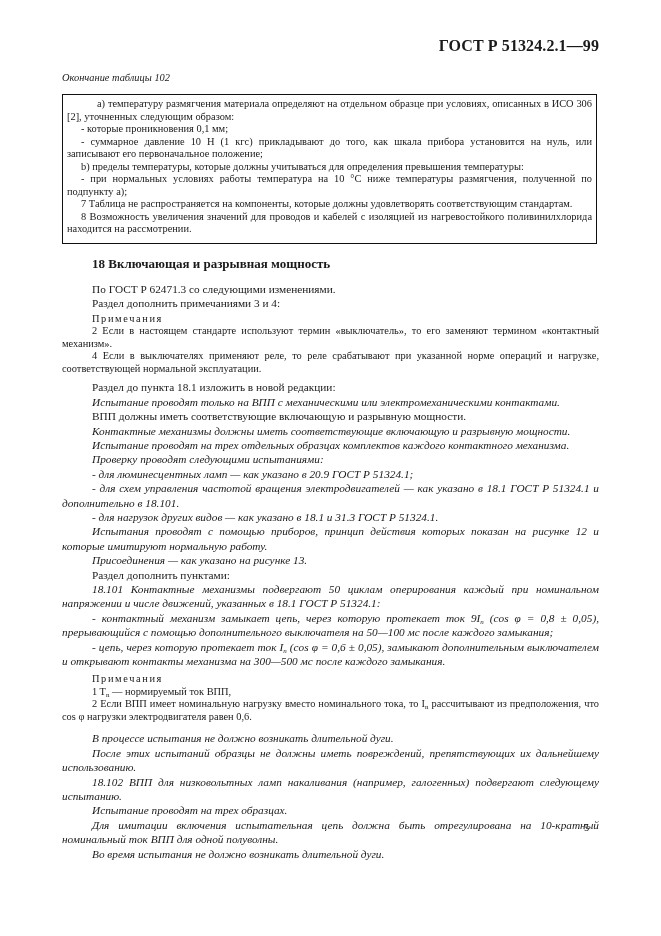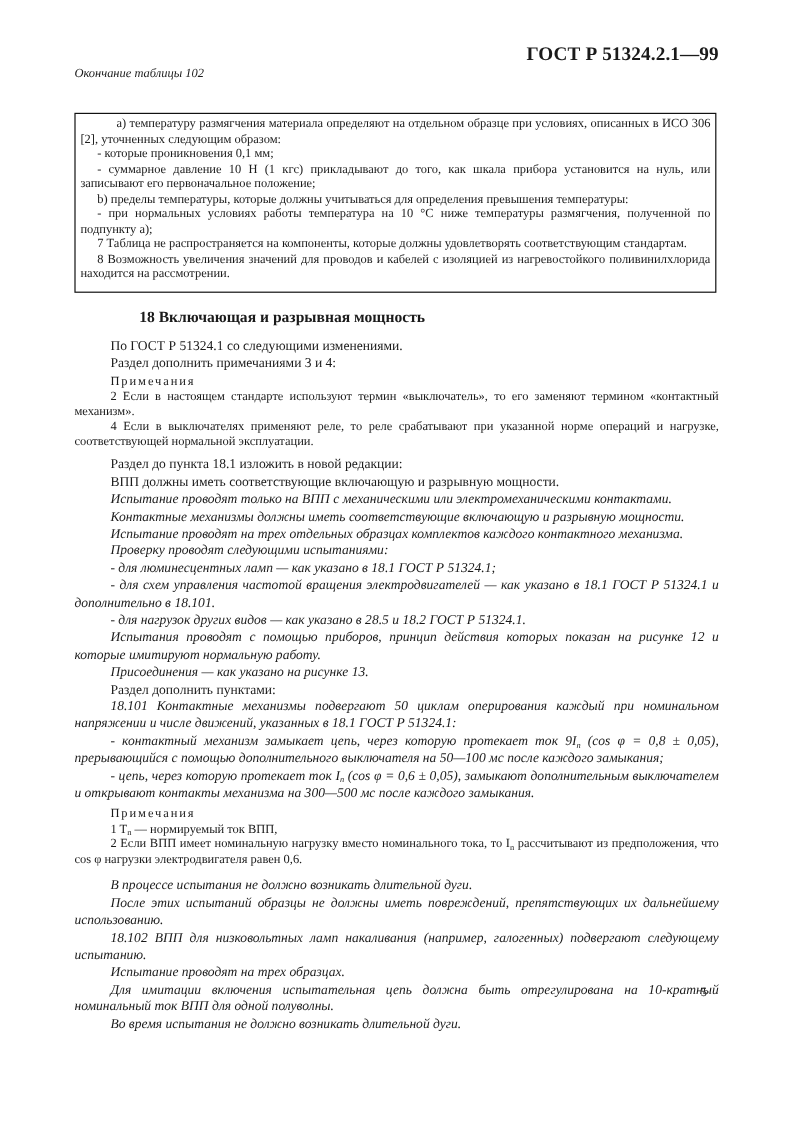--- a/index.html
+++ b/index.html
@@ -20,21 +20,21 @@
     .header {
       position: absolute;
       top: 40px;
       right: 62px;
       font-weight: bold;
       font-size: 16px;
       letter-spacing: 0.1px;
     }
     .table-caption {
       position: absolute;
-      top: 56px;
+      top: 72px;
       left: 62px;
       font-style: italic;
       font-size: 10.4px;
     }
     .table-box {
       position: absolute;
       top: 94px;
       left: 62px;
       width: 535px;
       height: 150px;
@@ -48,21 +48,20 @@
     }
     .ind { text-indent: 30px; }
     .ind2 { text-indent: 14px; }
     .section-heading {
       position: absolute;
       top: 258px;
       left: 92px;
       font-weight: bold;
       font-size: 13px;
       font-family: "Liberation Serif", "DejaVu Serif", serif;
-      margin-left: 24px;
     }
     .body {
       position: absolute;
       top: 282px;
       left: 62px;
       width: 537px;
       text-align: justify;
     }
     .big { font-size: 11.3px; line-height: 14.4px; }
     .it { font-style: italic; }
@@ -90,35 +89,35 @@
   <p class="ind2">- суммарное давление 10 Н (1 кгс) прикладывают до того, как шкала прибора установится на нуль, или записывают его первоначальное положение;</p>
   <p class="ind2">b) пределы температуры, которые должны учитываться для определения превышения температуры:</p>
   <p class="ind2">- при нормальных условиях работы температура на 10 °С ниже температуры размягчения, полученной по подпункту а);</p>
   <p class="ind2">7 Таблица не распространяется на компоненты, которые должны удовлетворять соответствующим стандартам.</p>
   <p class="ind2">8 Возможность увеличения значений для проводов и кабелей с изоляцией из нагревостойкого поливинилхлорида находится на рассмотрении.</p>
 </div>
 
 <div class="section-heading">18  Включающая и разрывная мощность</div>
 
 <div class="body">
-  <p class="big ind">По ГОСТ Р 51324.1 со следующими изменениями.</p>
+  <p class="big ind">По ГОСТ Р 62471.3 со следующими изменениями.</p>
   <p class="big ind">Раздел дополнить примечаниями 3 и 4:</p>
   <p class="ind spaced" style="margin-top:2px">Примечания</p>
   <p class="ind2" style="text-indent:30px">2 Если в настоящем стандарте используют термин «выключатель», то его заменяют термином «контактный механизм».</p>
   <p class="ind">4 Если в выключателях применяют реле, то реле срабатывают при указанной норме операций и нагрузке, соответствующей нормальной эксплуатации.</p>
   <div class="gap"></div>
   <p class="big ind">Раздел до пункта 18.1 изложить в новой редакции:</p>
+  <p class="big ind it">Испытание проводят только на ВПП с механическими или электромеханическими контактами.</p>
   <p class="big ind">ВПП должны иметь соответствующие включающую и разрывную мощности.</p>
-  <p class="big ind it">Испытание проводят только на ВПП с механическими или электромеханическими контактами.</p>
   <p class="big ind it">Контактные механизмы должны иметь соответствующие включающую и разрывную мощности.</p>
   <p class="big ind it">Испытание проводят на трех отдельных образцах комплектов каждого контактного механизма.</p>
   <p class="big ind it">Проверку проводят следующими испытаниями:</p>
-  <p class="big ind it">- для люминесцентных ламп — как указано в 18.1 ГОСТ Р 51324.1;</p>
+  <p class="big ind it">- для люминесцентных ламп — как указано в 20.9 ГОСТ Р 51324.1;</p>
   <p class="big ind it">- для схем управления частотой вращения электродвигателей — как указано в 18.1 ГОСТ Р 51324.1 и дополнительно в 18.101.</p>
-  <p class="big ind it">- для нагрузок других видов — как указано в 28.5 и 18.2 ГОСТ Р 51324.1.</p>
+  <p class="big ind it">- для нагрузок других видов — как указано в 18.1 и 31.3 ГОСТ Р 51324.1.</p>
   <p class="big ind it">Испытания проводят с помощью приборов, принцип действия которых показан на рисунке 12 и которые имитируют нормальную работу.</p>
   <p class="big ind it">Присоединения — как указано на рисунке 13.</p>
   <p class="big ind">Раздел дополнить пунктами:</p>
   <p class="big ind it">18.101 Контактные механизмы подвергают 50 циклам оперирования каждый при номинальном напряжении и числе движений, указанных в 18.1 ГОСТ Р 51324.1:</p>
   <p class="big ind it"><span>- контактный механизм замыкает цепь, через которую протекает ток 9I</span><sub>n</sub><span> (cos φ = 0,8 ± 0,05), прерывающийся с помощью дополнительного выключателя на 50—100 мс после каждого замыкания;</span></p>
   <p class="big ind it"><span>- цепь, через которую протекает ток I</span><sub>n</sub><span> (cos φ = 0,6 ± 0,05), замыкают дополнительным выключателем и открывают контакты механизма на 300—500 мс после каждого замыкания.</span></p>
   <div class="gap"></div>
   <p class="ind spaced">Примечания</p>
   <p class="ind"><span>1 T</span><sub>n</sub><span> — нормируемый ток ВПП,</span></p>
   <p class="ind"><span>2 Если ВПП имеет номинальную нагрузку вместо номинального тока, то I</span><sub>n</sub><span> рассчитывают из предположения, что cos φ нагрузки электродвигателя равен 0,6.</span></p>

